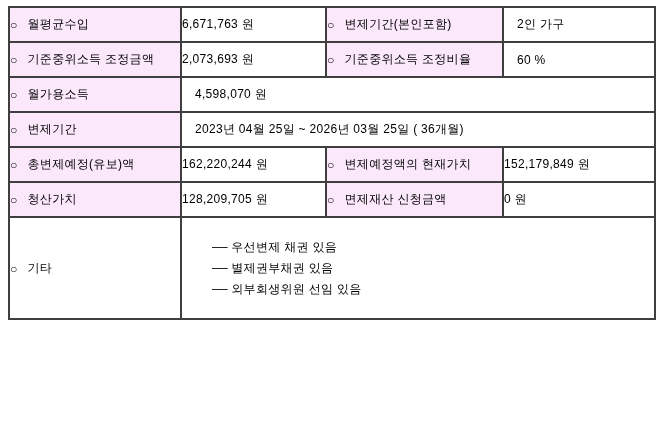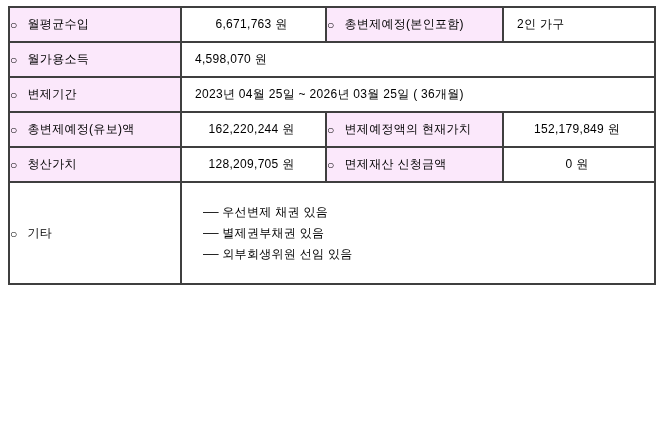--- a/index.html
+++ b/index.html
@@ -37,36 +37,36 @@
     background:var(--label-bg);
     padding-left:0;
   }
   td.lab.plain{
     background:var(--cell-bg);
   }
   td.val{
     background:var(--cell-bg);
   }
   td.val.num{
-    text-align:center;
+    text-align:left;
     padding-right:4px;
   }
   td.val.txt{
     text-align:left;
     padding-left:13px;
   }
   tr.tall td{height:100px;}
   .bullet{
     display:inline-block;
     margin-right:10px;
     font-size:12px;
     transform:translateY(0.5px);
   }
   .etc-line{
-    margin:8px 8px;
+    margin:8px 17px;
     padding-left:13px;
     line-height:13px;
   }
   .dash{
     display:inline-block;
     margin-right:7px;
     transform:scaleX(1.3);
     transform-origin:left center;
   }
 </style>
@@ -77,22 +77,28 @@
   <colgroup>
     <col style="width:172px">
       <col style="width:145px">
       <col style="width:177px">
       <col style="width:152px">
   </colgroup>
   <tbody>
     <tr>
       <td class="lab"><span class="bullet">○</span><span>월평균수입</span></td>
       <td class="val num">6,671,763 원</td>
-      <td class="lab"><span class="bullet">○</span><span>총변제예정(본인포함)</span></td>
+      <td class="lab"><span class="bullet">○</span><span>변제기간(본인포함)</span></td>
       <td class="val txt">2인 가구</td>
+    </tr>
+    <tr>
+      <td class="lab"><span class="bullet">○</span><span>기준중위소득 조정금액</span></td>
+      <td class="val num">2,073,693 원</td>
+      <td class="lab"><span class="bullet">○</span><span>기준중위소득 조정비율</span></td>
+      <td class="val txt">60 %</td>
     </tr>
     <tr>
       <td class="lab"><span class="bullet">○</span><span>월가용소득</span></td>
       <td class="val txt" colspan="3">4,598,070 원</td>
     </tr>
     <tr>
       <td class="lab"><span class="bullet">○</span><span>변제기간</span></td>
       <td class="val txt" colspan="3">2023년 04월 25일 ~ 2026년 03월 25일 ( 36개월)</td>
     </tr>
     <tr>

